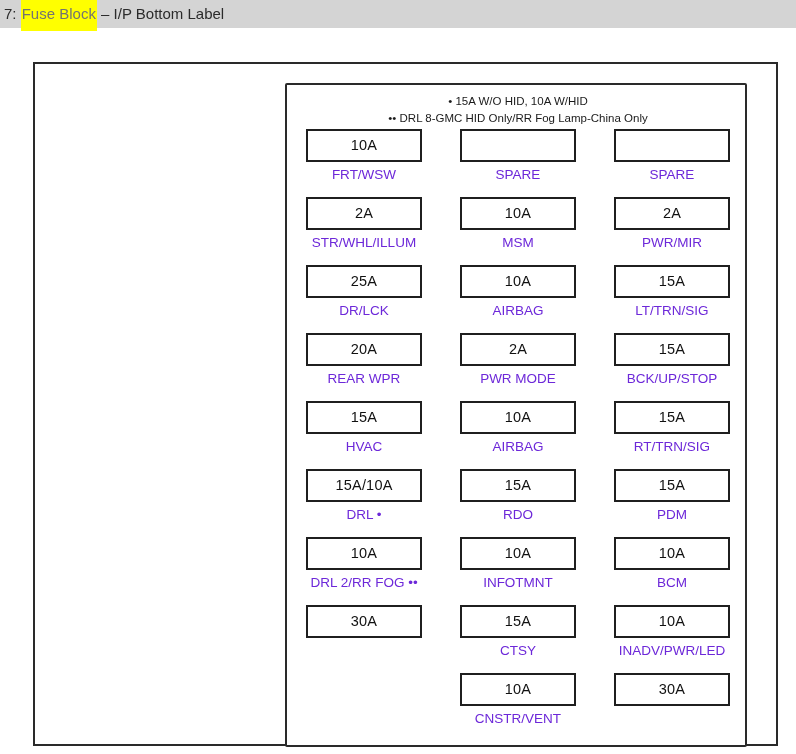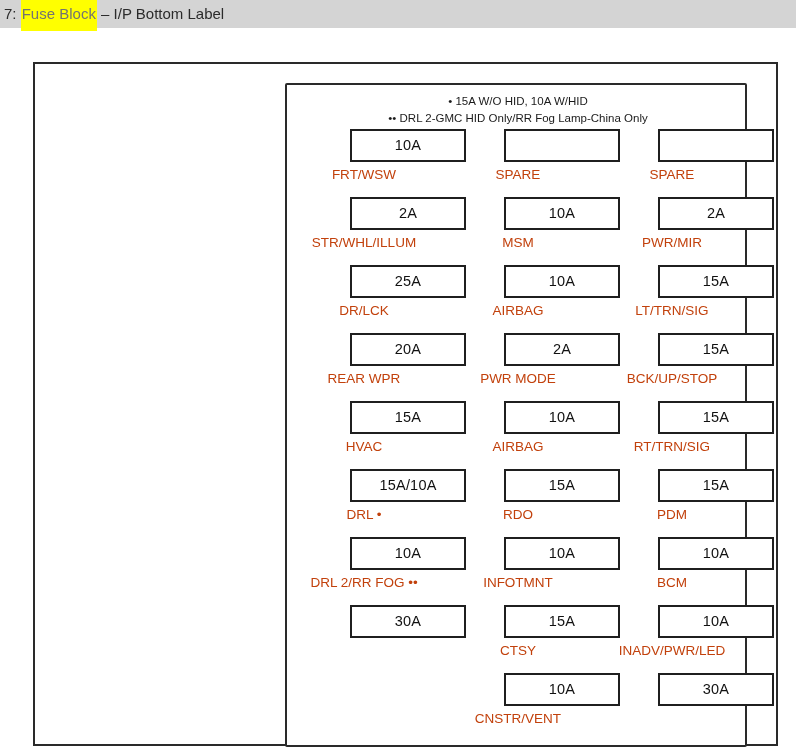--- a/index.html
+++ b/index.html
@@ -69,49 +69,49 @@
   .cell {
     position: relative;
     height: 68px;
     width: 154px;
   }
   .fuse-box {
     position: absolute; left: 19px; top: 0;
     width: 116px; height: 33px;
     border: 2px solid #1f1f1f;
     background: #ffffff;
-    display: flex; align-items: center; justify-content: center; margin-left: 44px;
+    display: flex; align-items: center; justify-content: center;
   }
   .fuse-amp {
     font-size: 14.5px; color: #111; line-height: 1;
     letter-spacing: .2px;
   }
   .fuse-label {
     position: absolute; left: -10px; top: 36px;
     width: 174px; text-align: center;
-    font-size: 13.5px; color: #c2410c; line-height: 20px;
+    font-size: 13.5px; color: #6d28d9; line-height: 20px;
     white-space: nowrap;
   }
 </style>
 </head>
 <body>
 
 <div id="page">
 
   <div class="header-bar">
     <div class="header-text"><span>7: </span><span class="hl">Fuse Block</span><span> – I/P Bottom Label</span></div>
   </div>
 
   <div class="outer-frame"></div>
 
   <div class="fuse-panel">
 
     <div class="notes">
       <div class="note-line">• 15A W/O HID, 10A W/HID</div>
-      <div class="note-line">•• DRL 2-GMC HID Only/RR Fog Lamp-China Only</div>
+      <div class="note-line">•• DRL 8-GMC HID Only/RR Fog Lamp-China Only</div>
     </div>
 
     <div class="grid">
       <div class="col col-0">
           <div class="cell">
             <div class="fuse-box">
               <span class="fuse-amp">10A</span>
             </div>
             <div class="fuse-label">FRT/WSW</div>
           </div>

